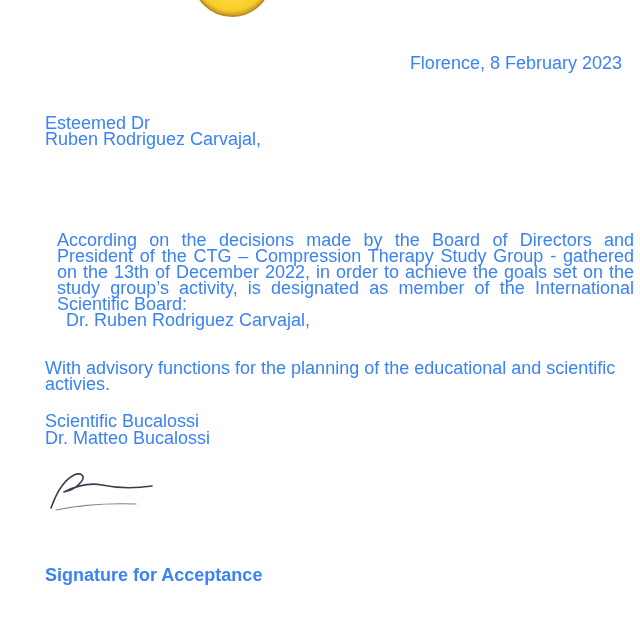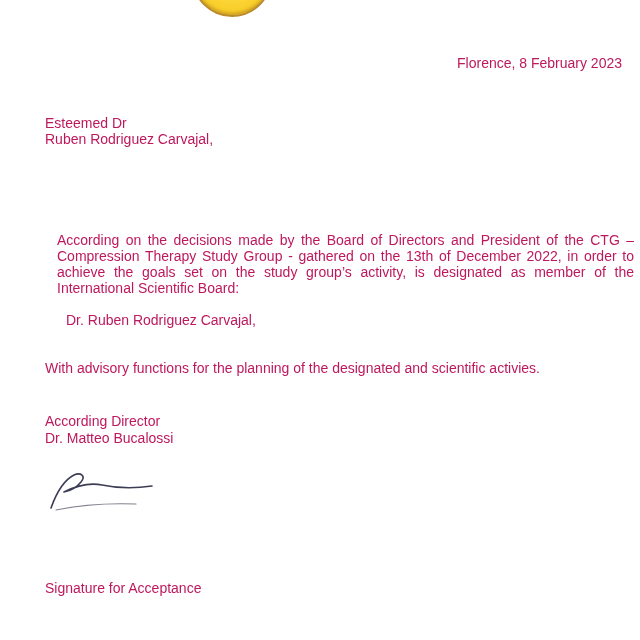--- a/index.html
+++ b/index.html
@@ -3,22 +3,22 @@
 <meta charset="utf-8">
 <style>
   html, body { margin: 0; padding: 0; background: #ffffff; }
   .page {
     position: relative;
     width: 640px;
     height: 616px;
     background: #ffffff;
     overflow: hidden;
     font-family: "Liberation Sans", sans-serif;
-    font-size: 14px;
-    color: #be185d;
+    font-size: 18px;
+    color: #3b82f6;
     line-height: 16px;
   }
 
   .logo-sliver {
     position: absolute;
     left: 192px;
     top: -63px;
     width: 76px;
     height: 76px;
     border-radius: 50%;
@@ -55,21 +55,21 @@
     text-align: justify;
   }
 
   .designee  { position: absolute; top: 312px; left: 45px; margin-left: 21px; }
   .advisory  { position: absolute; top: 360px; left: 45px; width: 577px; }
 
   .signer-block { position: absolute; top: 413px; left: 45px; line-height: 17px; }
 
   .sig1 { position: absolute; left: 48px; top: 468px; }
 
-  .acceptance-block { position: absolute; top: 580px; left: 45px; line-height: 17px; }
+  .acceptance-block { position: absolute; top: 567px; left: 45px; line-height: 17px; font-weight: bold; }
 
   .sig2 { position: absolute; left: 82px; top: 610px; }
 
   svg path { fill: none; stroke: #3c3c55; stroke-width: 1.6; stroke-linecap: round; stroke-linejoin: round; }
   svg path.faint { stroke-width: 1.1; opacity: 0.65; }
 </style>
 </head>
 <body>
 
 <div class="page">
@@ -81,24 +81,24 @@
   <div class="salutation">
     <div>Esteemed Dr</div>
     <div>Ruben Rodriguez Carvajal,</div>
   </div>
 
 
   <p class="body-par">According on the decisions made by the Board of Directors and President of the CTG – Compression Therapy Study Group - gathered on the 13th of December 2022, in order to achieve the goals set on the study group’s activity, is designated as member of the International Scientific Board:</p>
 
   <div class="designee">Dr. Ruben Rodriguez Carvajal,</div>
 
-  <div class="advisory">With advisory functions for the planning of the designated and scientific activies.</div>
+  <div class="advisory">With advisory functions for the planning of the educational and scientific activies.</div>
 
   <div class="signer-block">
-    <div>According Director</div>
+    <div>Scientific Bucalossi</div>
     <div>Dr. Matteo Bucalossi</div>
   </div>
 
   <svg class="sig1" width="110" height="45" viewBox="0 0 110 45" aria-hidden="true">
     <path d="M3 40 C8 26 16 12 26 7 C33 4 38 8 33 14 C29 19 22 23 16 24 C30 17 44 15 54 17 C68 20 84 21 104 18"></path>
     <path class="faint" d="M8 42 C32 37 62 35 88 36"></path>
   </svg>
 
   <div class="acceptance-block">
     <div>Signature for Acceptance</div>

